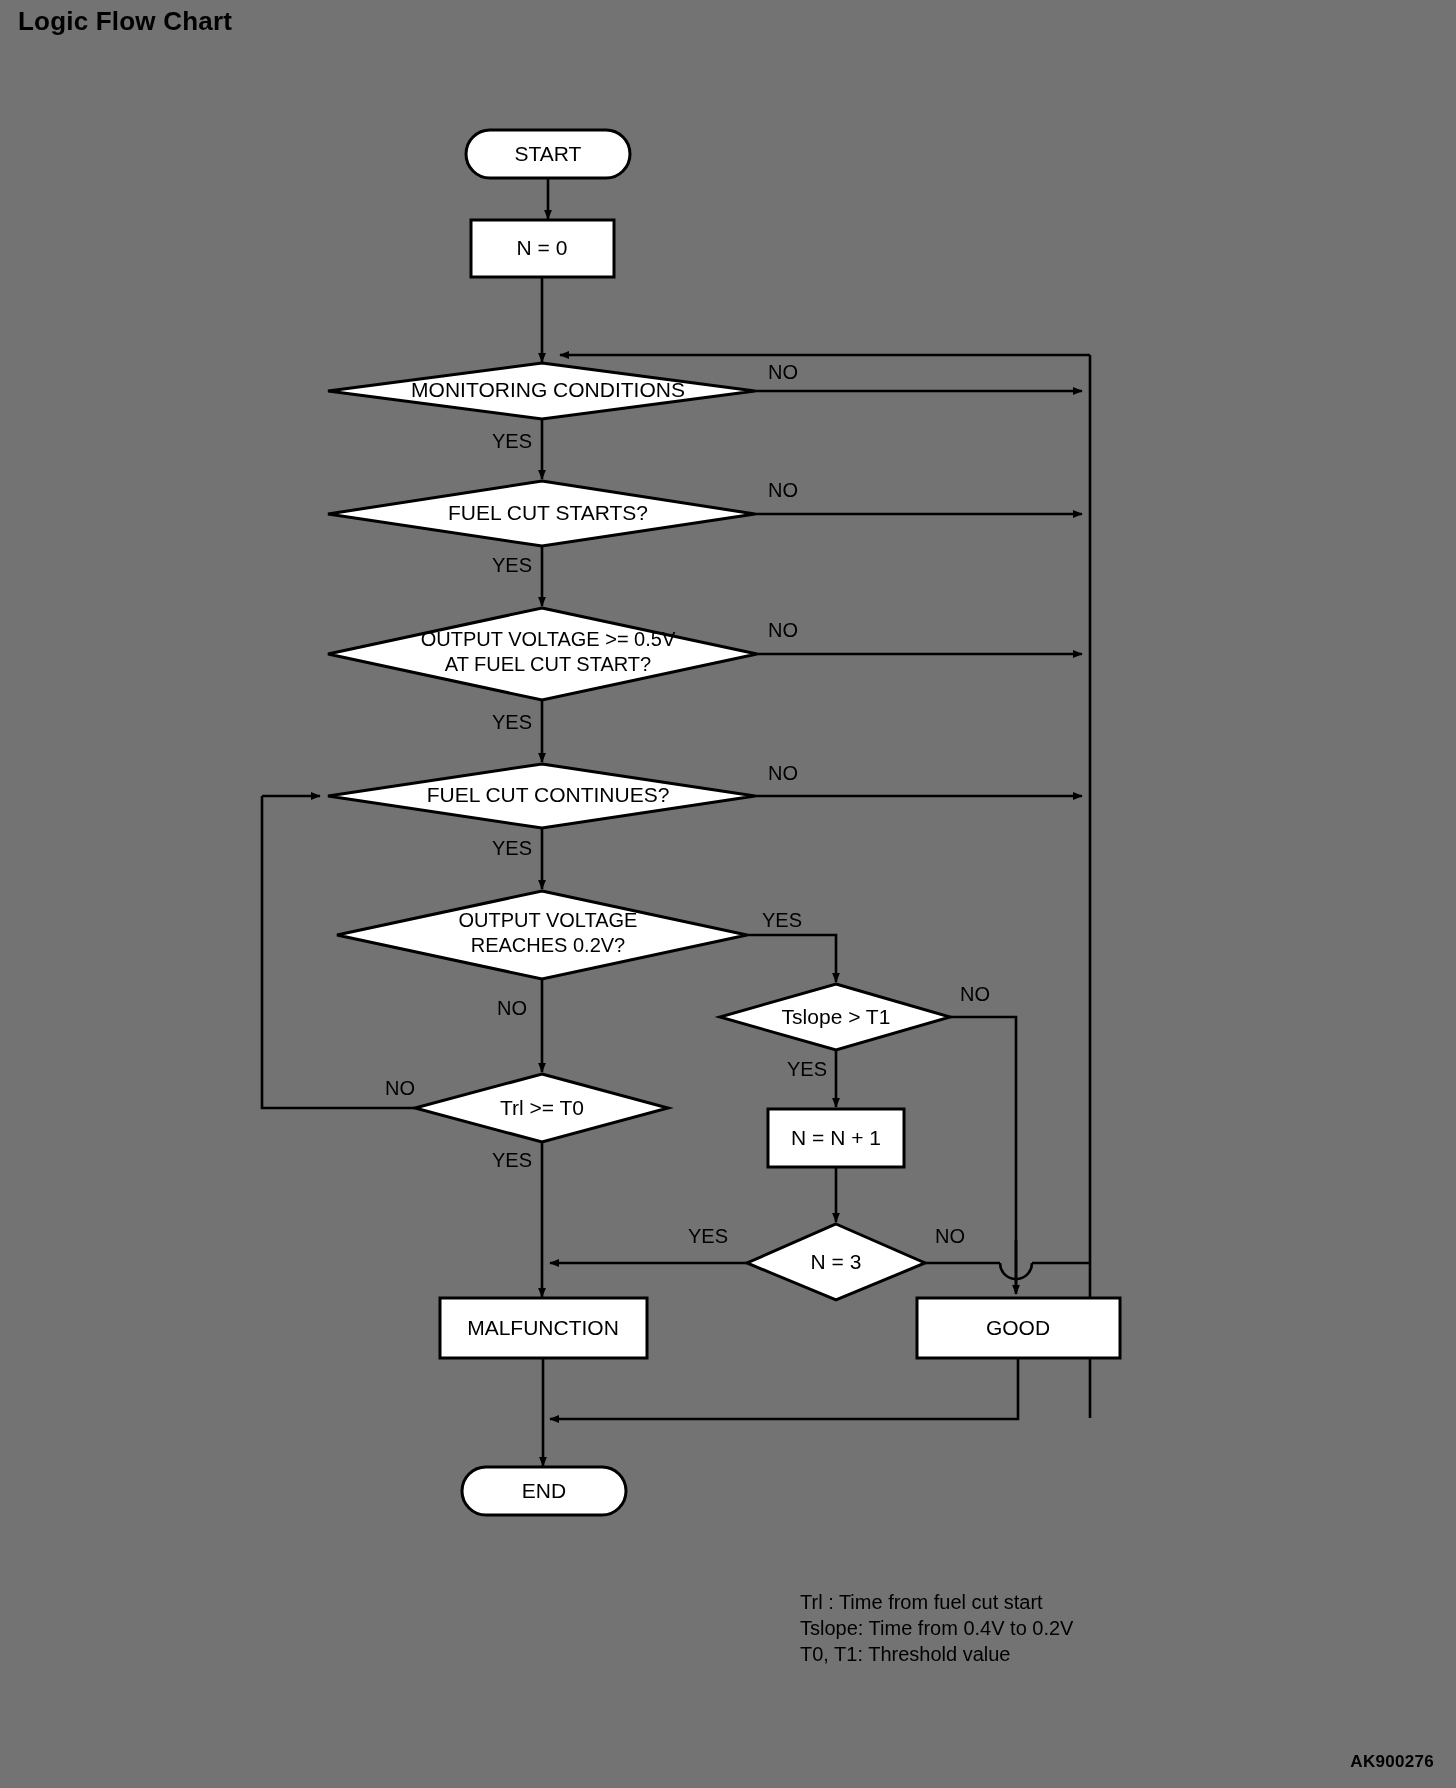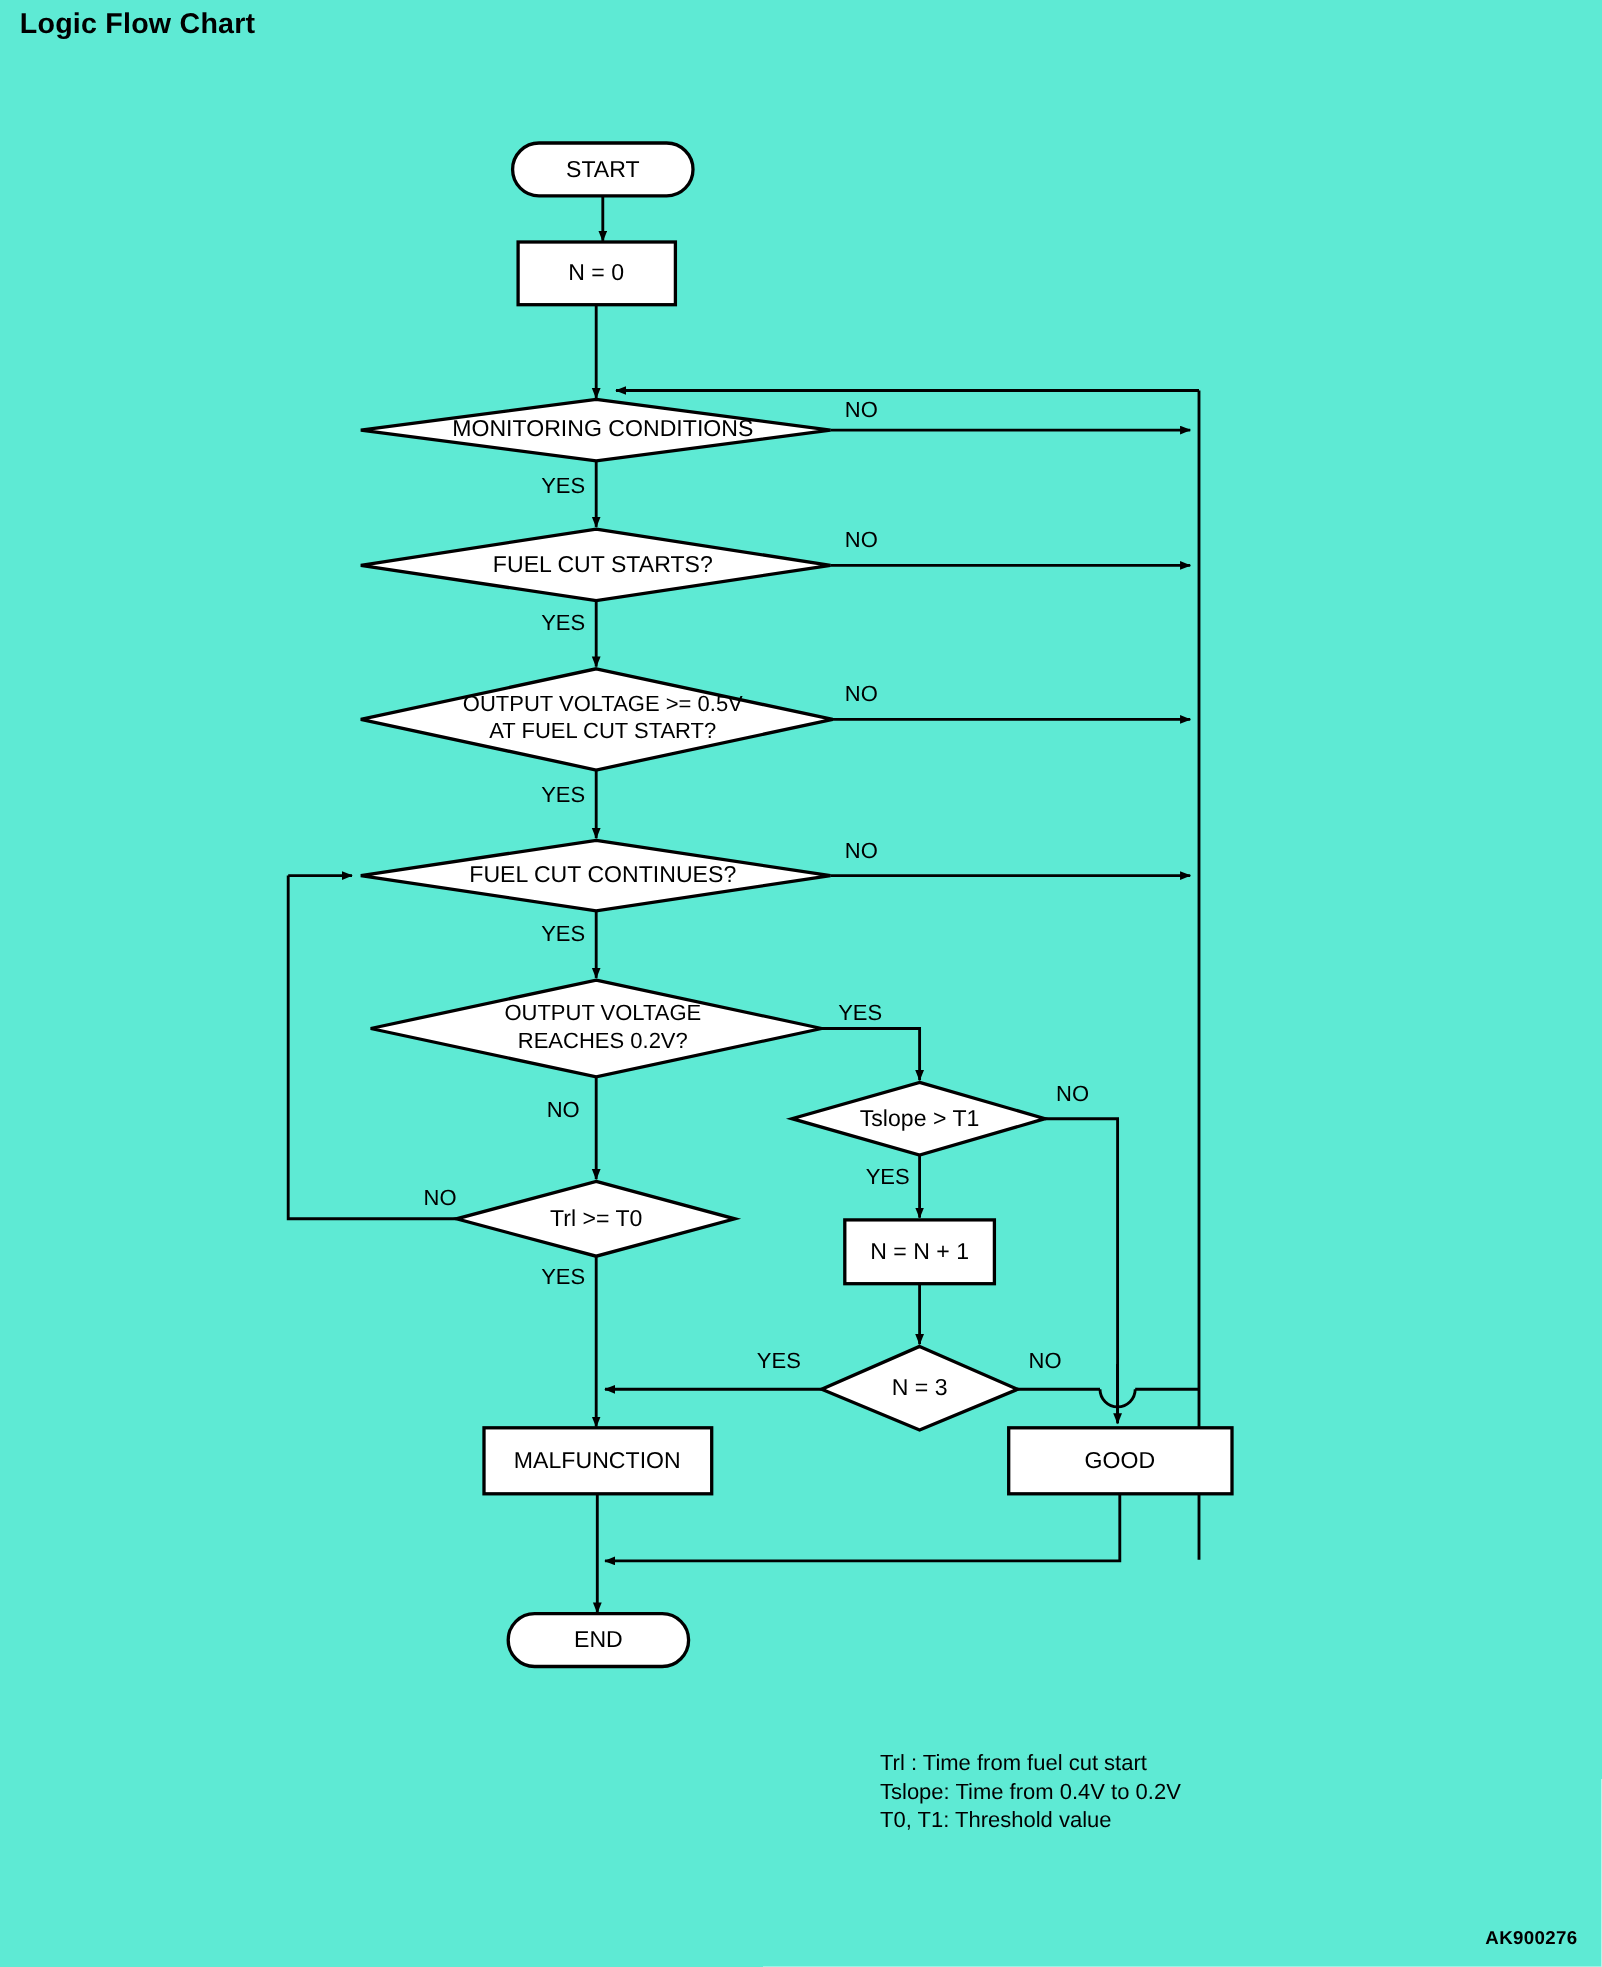--- a/index.html
+++ b/index.html
@@ -8,21 +8,21 @@
     background: #ffffff;
   }
   body {
     font-family: "Liberation Sans", sans-serif;
     color: #000000;
   }
   #page {
     position: relative;
     width: 1456px;
     height: 1788px;
-    background: #5eead4;
+    background: #737373;
     overflow: hidden;
   }
   #page-title {
     position: absolute;
     left: 18px;
     top: 6px;
     font-size: 26px;
     font-weight: bold;
     letter-spacing: 0.2px;
     font-family: "Liberation Sans", sans-serif;

